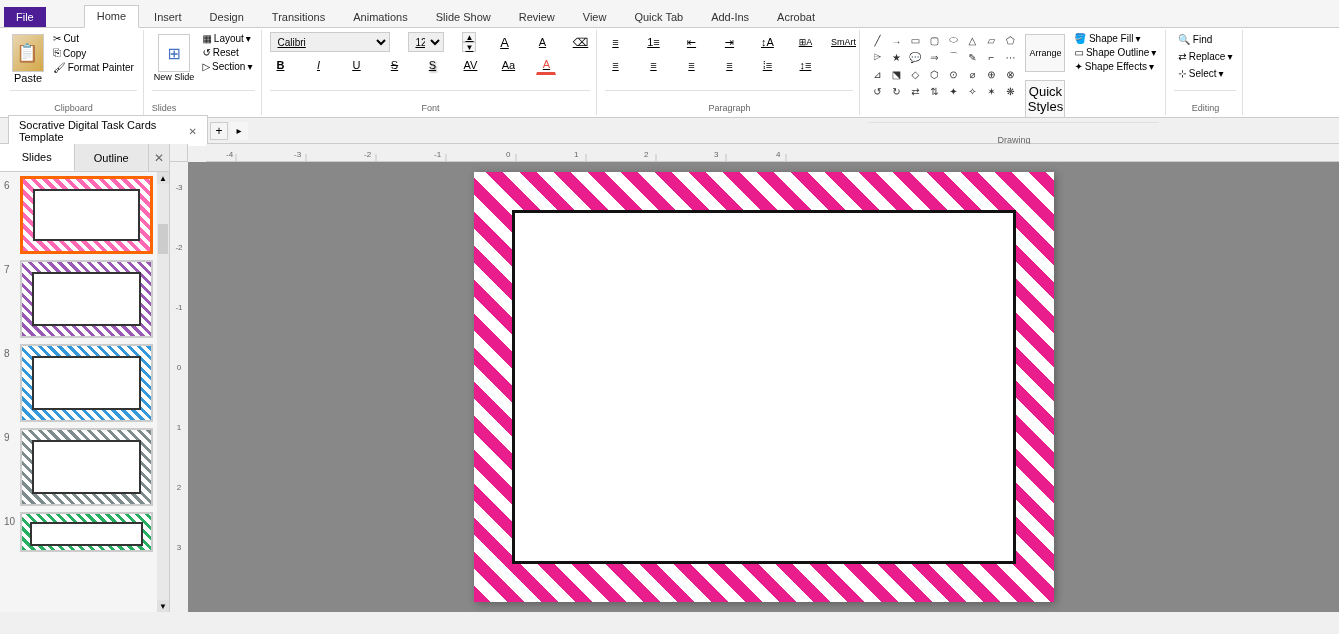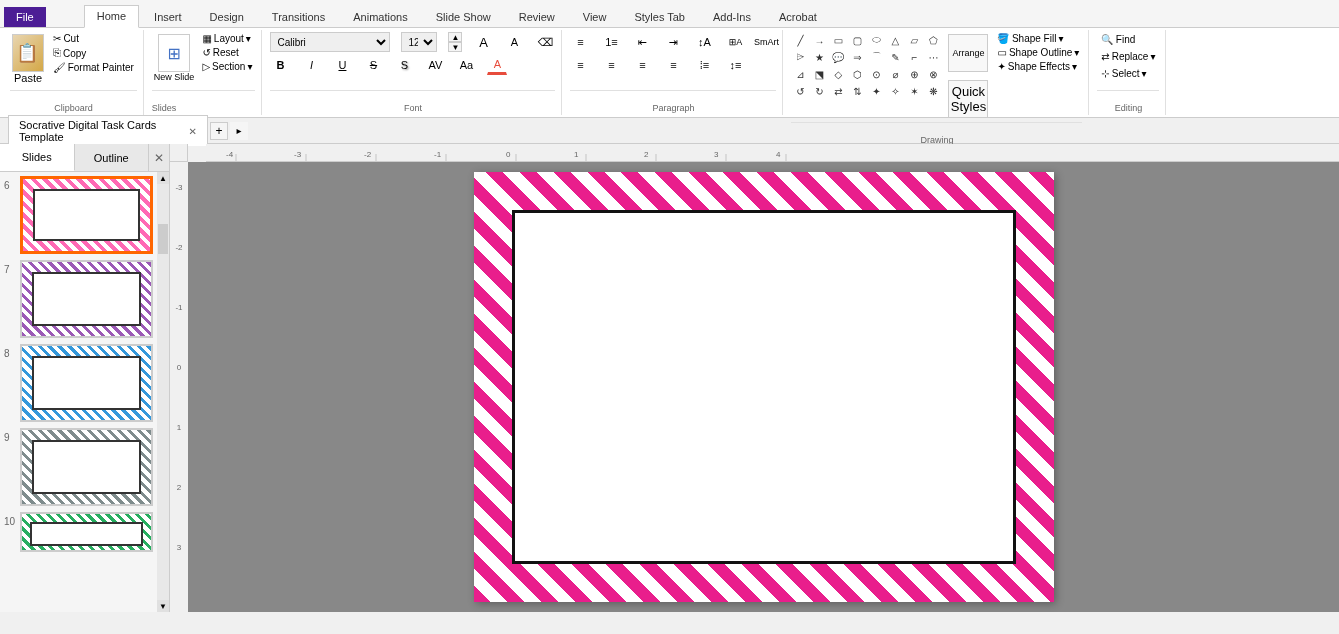--- a/index.html
+++ b/index.html
@@ -26,21 +26,21 @@
 
     
     .slides-group .ribbon-group-content { flex-direction: row; gap: 3px; }
     .new-slide-btn { display: flex; flex-direction: column; align-items: center; cursor: pointer; padding: 2px; }
     .new-slide-icon { width: 32px; height: 38px; background: #fff; border: 1px solid #ccc; display: flex; align-items: center; justify-content: center; font-size: 16px; color: #4472c4; }
     .layout-btns { display: flex; flex-direction: column; gap: 1px; }
     .layout-btn { font-size: 10px; cursor: pointer; padding: 1px 3px; white-space: nowrap; display: flex; align-items: center; gap: 2px; }
 
     
     .font-group .ribbon-group-content { flex-direction: column; gap: 2px; }
-    .font-row { display: flex; align-items: center; gap: 11px; }
+    .font-row { display: flex; align-items: center; gap: 18px; text-decoration: underline; }
     .font-select { height: 20px; font-size: 10px; border: 1px solid #ccc; padding: 0 2px; width: 120px; }
     .font-size-select { height: 20px; font-size: 10px; border: 1px solid #ccc; padding: 0 2px; width: 36px; }
     .font-size-arrows { display: flex; flex-direction: column; }
     .font-size-arrow { width: 14px; height: 10px; font-size: 8px; border: 1px solid #ccc; cursor: pointer; display: flex; align-items: center; justify-content: center; background: #f5f5f5; }
     .font-btn { width: 20px; height: 20px; font-size: 11px; border: 1px solid transparent; cursor: pointer; display: flex; align-items: center; justify-content: center; background: none; }
     .font-btn.bold { font-weight: bold; }
     .font-btn.italic { font-style: italic; }
     .font-btn.underline { text-decoration: underline; }
 
     
@@ -116,21 +116,21 @@
 <div class="ribbon-tabs">
   <div class="ribbon-tab file">File</div>
   <div class="ribbon-tab active">Home</div>
   <div class="ribbon-tab">Insert</div>
   <div class="ribbon-tab">Design</div>
   <div class="ribbon-tab">Transitions</div>
   <div class="ribbon-tab">Animations</div>
   <div class="ribbon-tab">Slide Show</div>
   <div class="ribbon-tab">Review</div>
   <div class="ribbon-tab">View</div>
-  <div class="ribbon-tab">Styles Tab</div>
+  <div class="ribbon-tab">Quick Tab</div>
   <div class="ribbon-tab">Add-Ins</div>
   <div class="ribbon-tab">Acrobat</div>
 </div>
 
 <div class="ribbon">
 
   <div class="ribbon-group clipboard-group">
     <div class="ribbon-group-content">
       <div class="paste-btn">
         <div class="paste-icon">📋</div>

